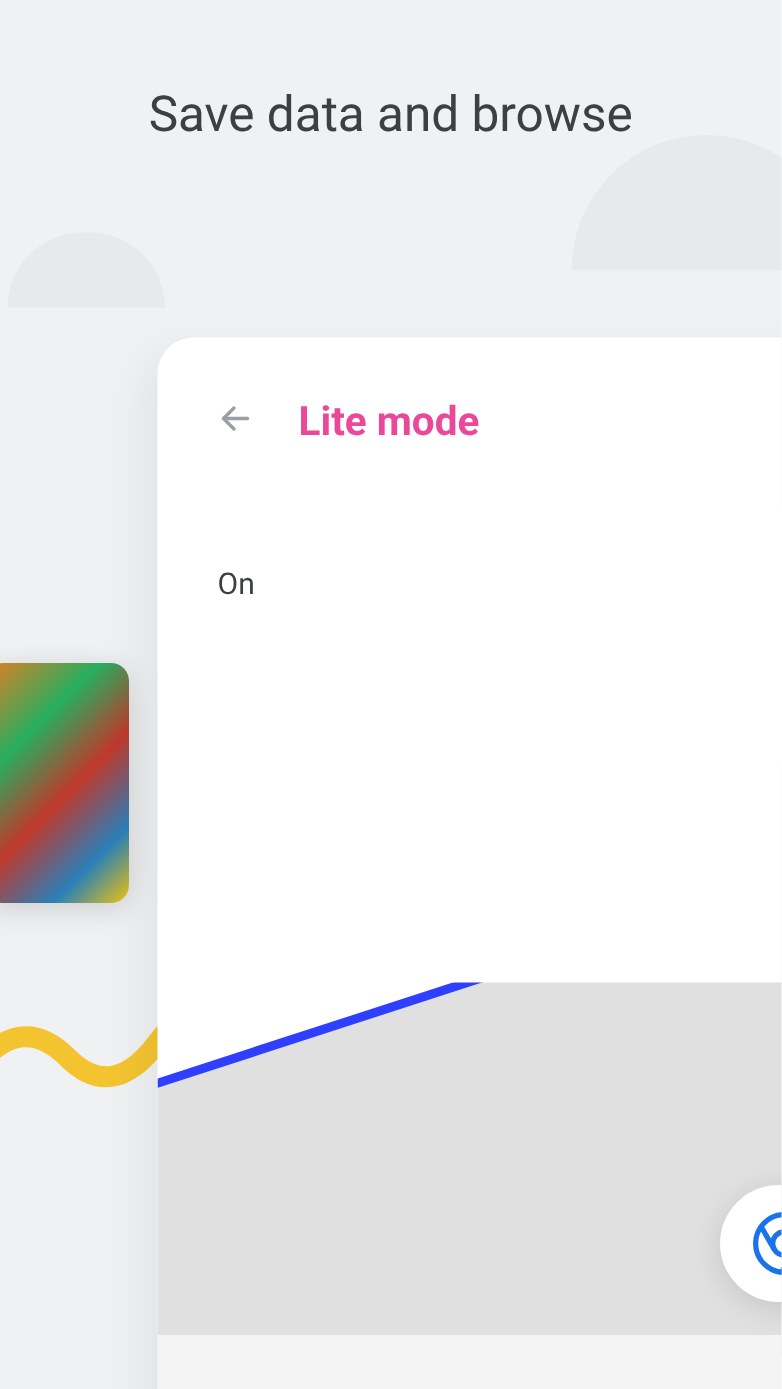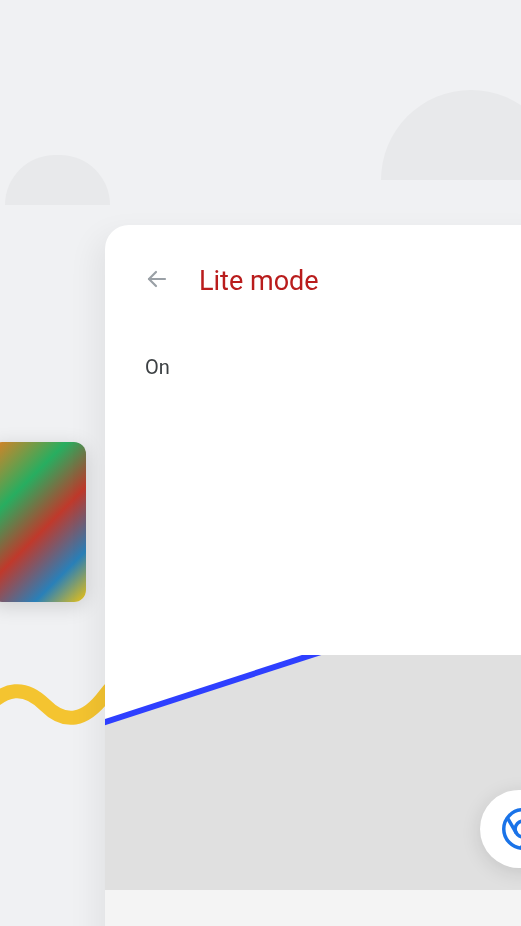--- a/index.html
+++ b/index.html
@@ -66,33 +66,34 @@
       padding: 40px 30px 0 40px;
       gap: 30px;
     }
     .back-arrow svg {
       width: 24px;
       height: 24px;
       stroke: #9aa0a6;
     }
     .title {
       font-size: 27px;
-      color: #b91c1c;
-      font-weight: 400;
+      color: #ec4899;
+      font-weight: 700;
     }
     
     .toggle-row {
       display: flex;
       align-items: center;
       justify-content: space-between;
       padding: 58px 0 0 40px;
     }
     .toggle-label {
       font-size: 20px;
       color: #3c4043;
+      margin-top: 22px;
     }
     
     .diagonal-container {
       position: absolute;
       top: 430px;
       left: 0;
       width: 460px;
       height: 280px;
       overflow: hidden;
     }
@@ -174,21 +175,21 @@
       height: 100%;
     }
   </style>
 </head>
 <body>
 
 <div class="cloud-right"></div>
 <div class="cloud-left"></div>
 
 <div class="headline">
-  <br>
+  <span>Save data and browse</span><br>
 </div>
 
 <div class="photo-peek"></div>
 
 <div class="squiggle">
   <svg viewBox="0 0 140 90">
     <path d="M-10,50 Q20,15 50,45 T110,35 T160,40" fill="none" stroke="#f4c430" stroke-width="14" stroke-linecap="round"></path>
   </svg>
 </div>
 

